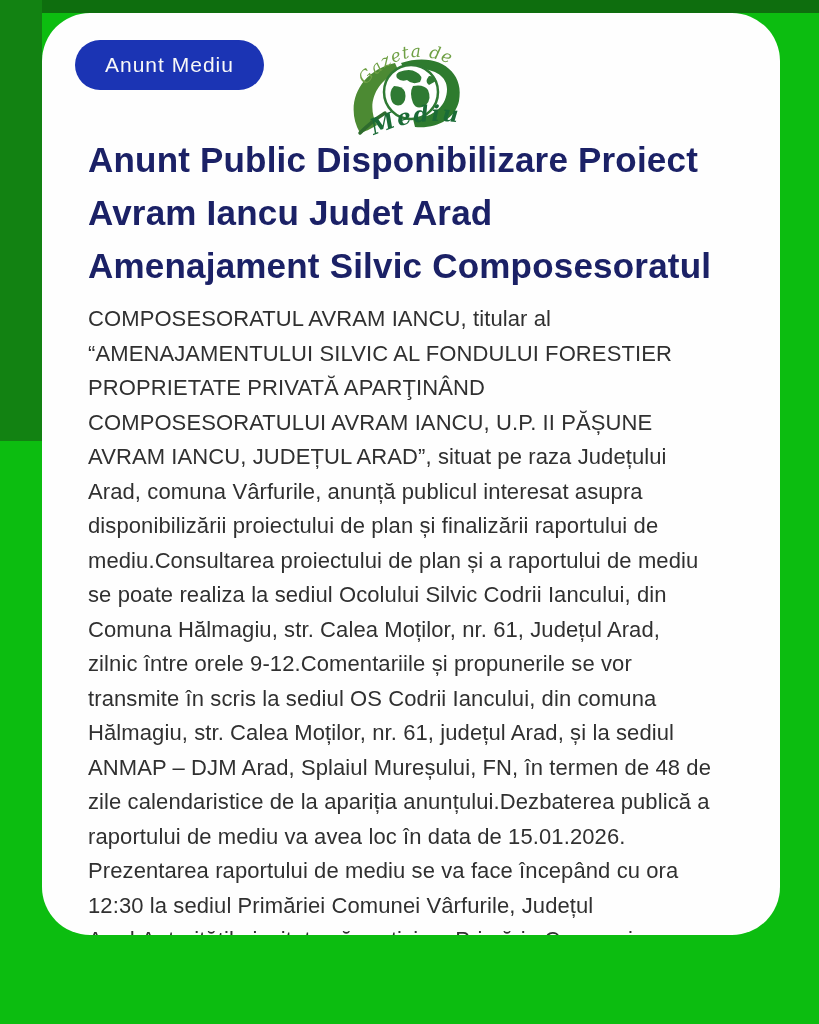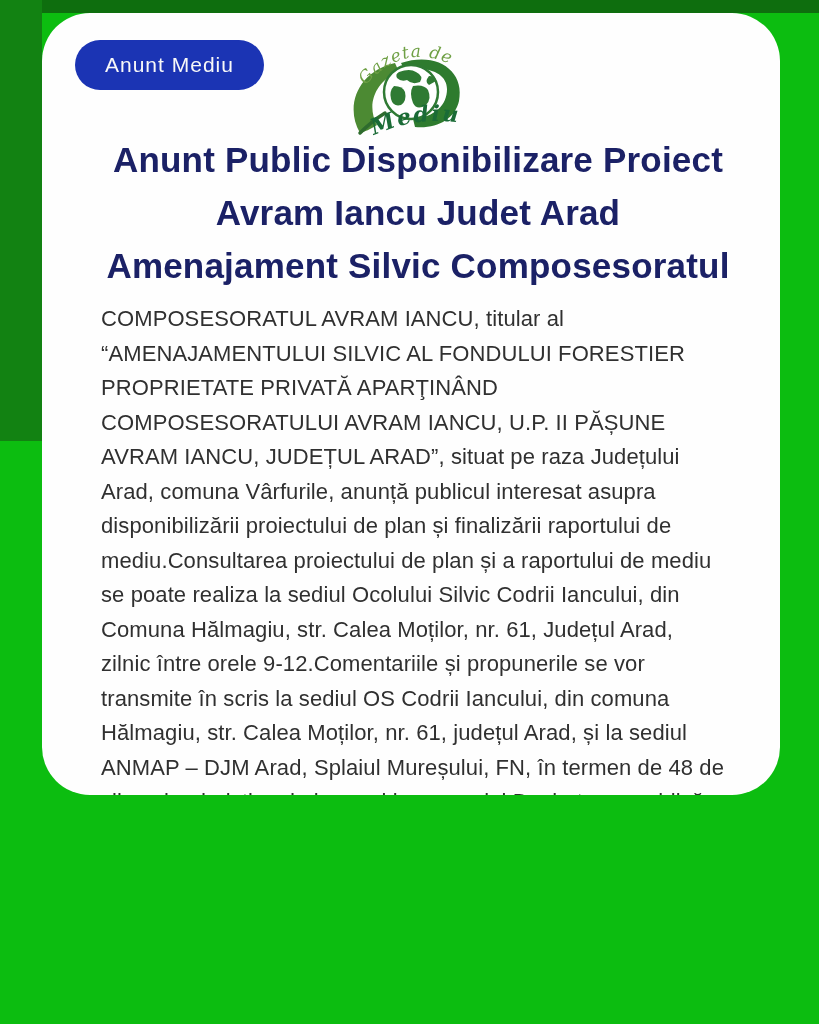--- a/index.html
+++ b/index.html
@@ -16,25 +16,24 @@
     background: #0e6e0e;
   }
   .bg-left-band {
     position: absolute; left: 0; top: 0;
     width: 42px; height: 441px;
     background: #128212;
   }
   .card {
     position: absolute;
     left: 42px; top: 13px;
-    width: 738px; height: 782px;
+    width: 738px; height: 922px;
     background: #fefefe;
     border-radius: 48px;
     overflow: hidden;
-    padding-left: 13px;
   }
   .badge {
     position: absolute;
     left: 33px; top: 27px;
     background: #1b34b4;
     color: #f8f8f8;
     border: none;
     border-radius: 28px;
     padding: 13px 30px;
     font-family: "Liberation Sans", "DejaVu Sans", sans-serif;
@@ -68,21 +67,21 @@
   h1 {
     margin: 0;
     padding: 120px 40px 0 46px;
     width: 720px;
     color: #1b2166;
     font-size: 35px;
     font-weight: 700;
     line-height: 53px;
     letter-spacing: 0.2px;
   }
-  h1 .hl { display: block; text-align: center; }
+  h1 .hl { display: block; }
   .body-text {
     margin: 10px 0 0 0;
     padding: 0 36px 0 46px;
     width: 706px;
     color: #303030;
     font-size: 22px;
     font-weight: 400;
     line-height: 34.5px;
     letter-spacing: 0.1px;
   }

